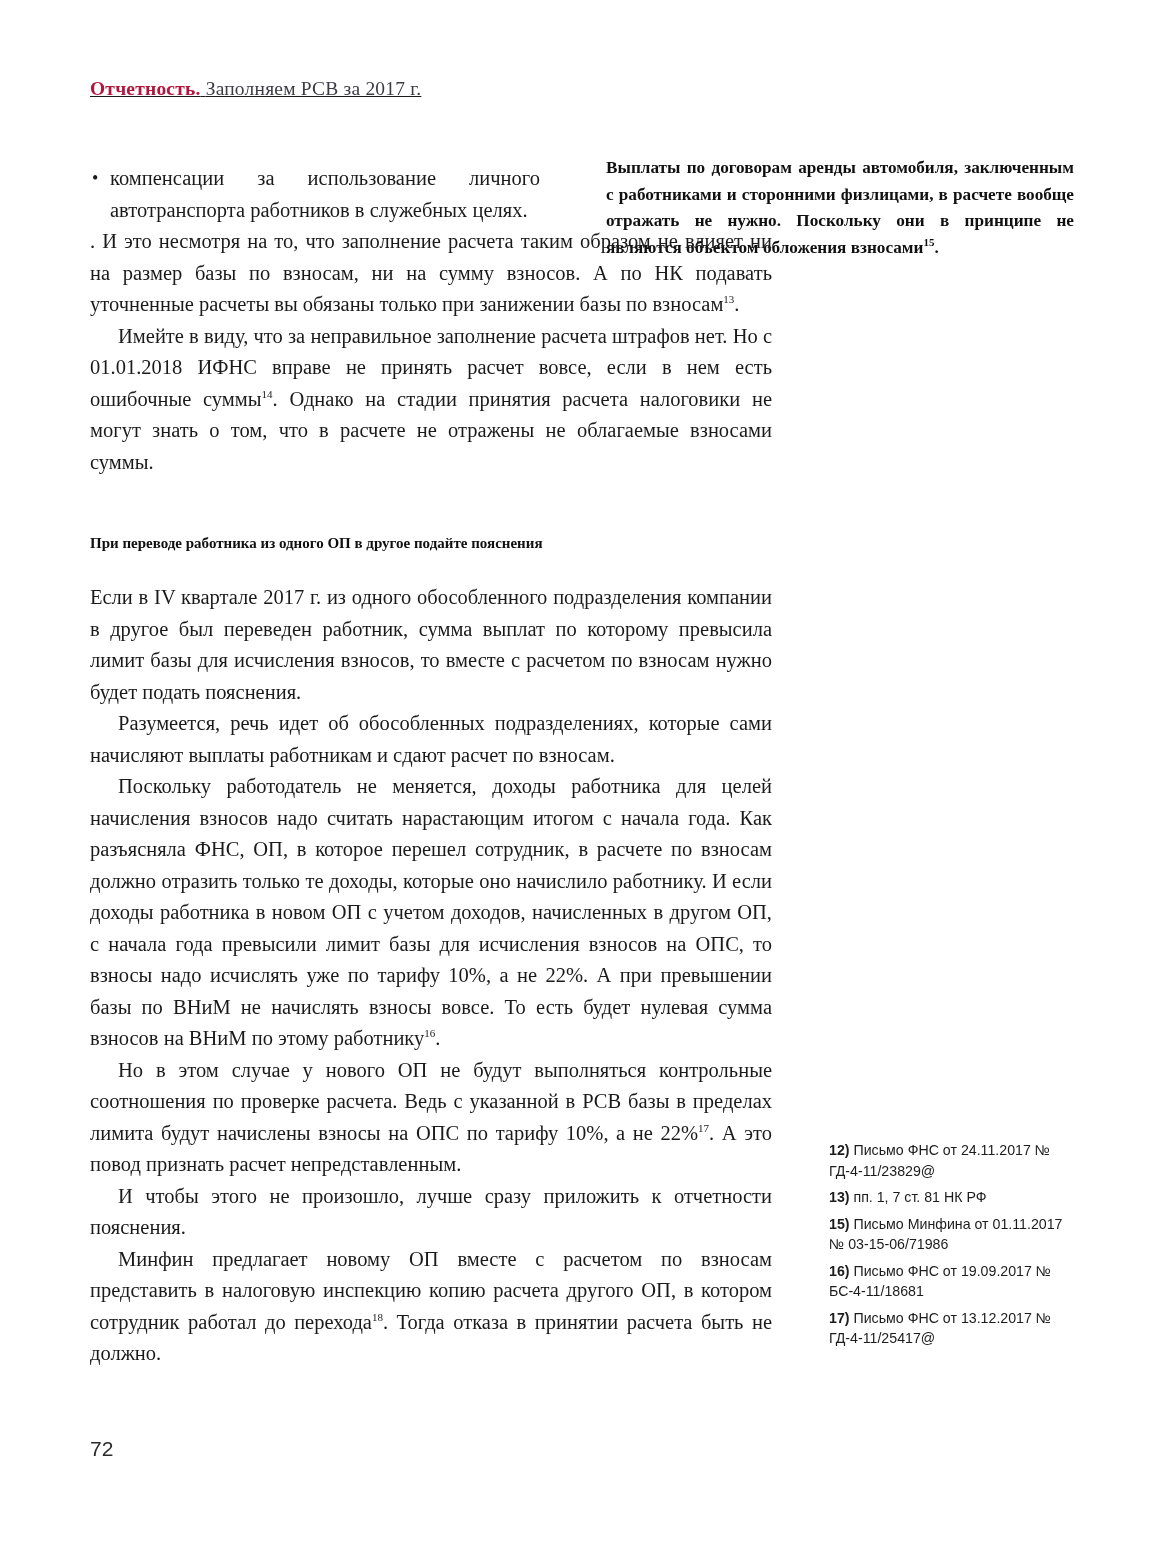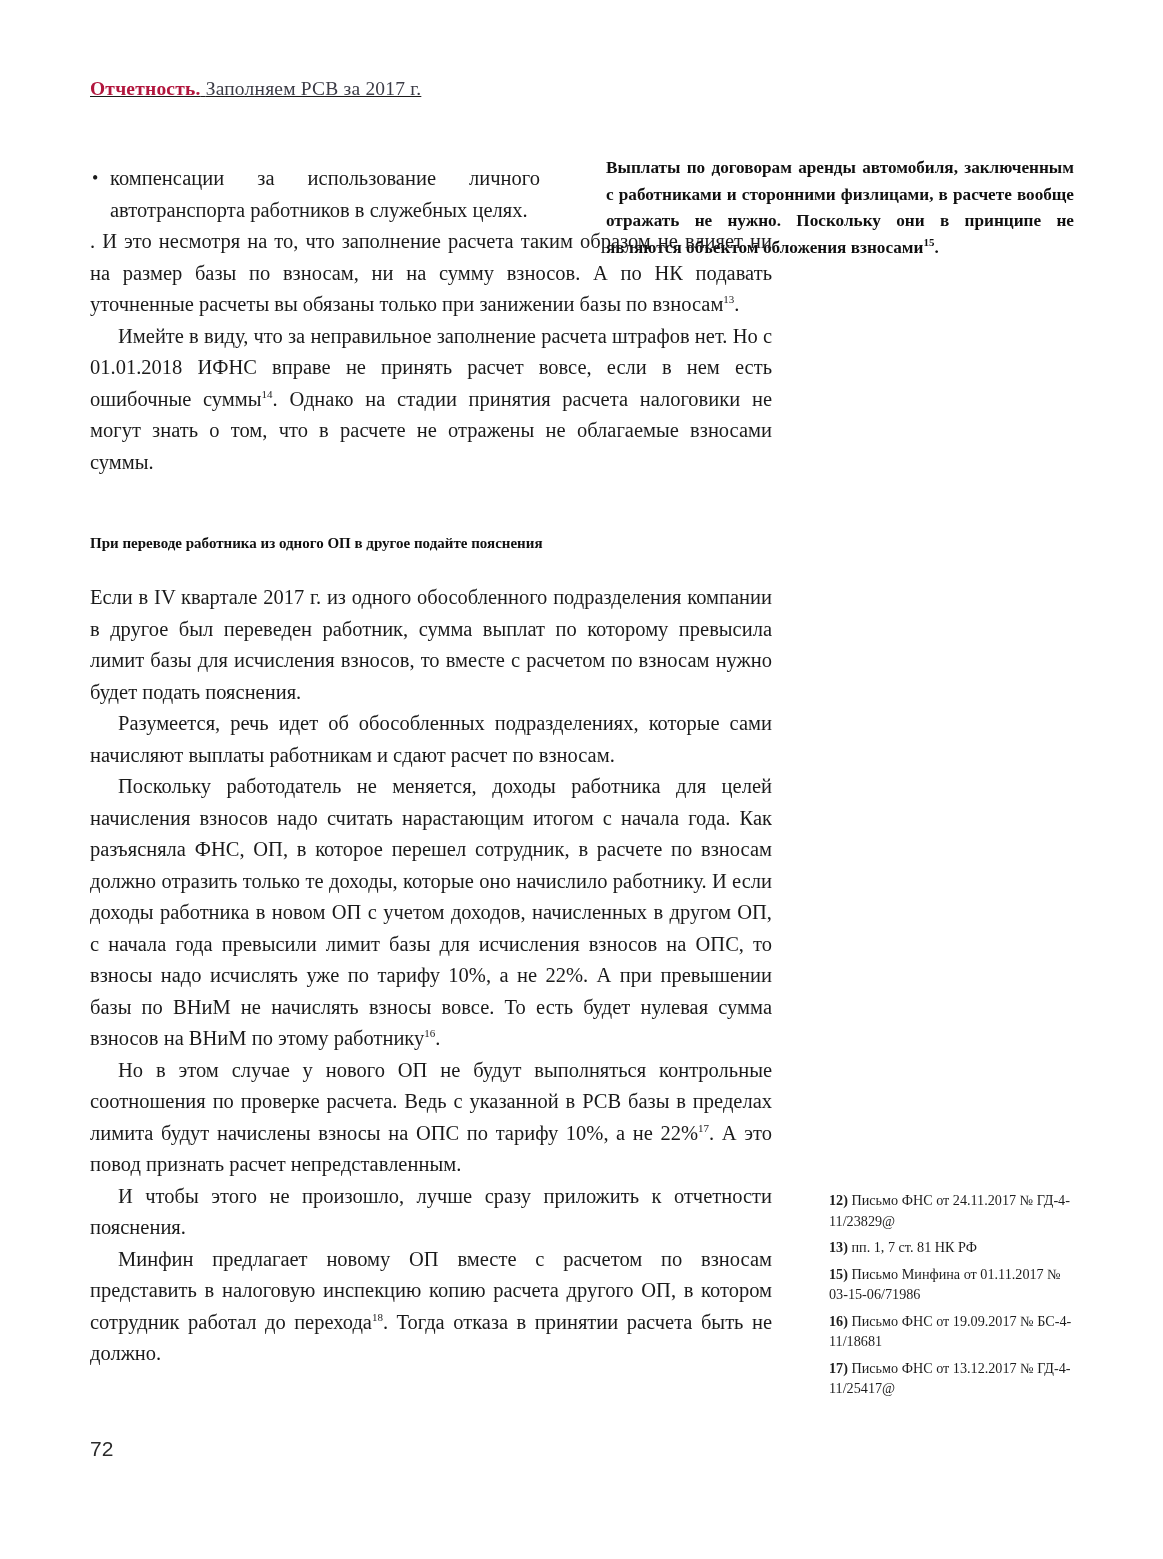--- a/index.html
+++ b/index.html
@@ -140,23 +140,23 @@
     line-height: 26.5px;
     text-align: justify;
     color: #101010;
     padding-left: 2px;
   }
 
   
   .footnotes {
     position: absolute;
     left: 829px;
-    top: 1190px;
+    top: 1140px;
     width: 250px;
-    font-family: Liberation Serif, serif;
+    font-family: Liberation Sans, sans-serif;
     font-size: 14.2px;
     line-height: 20.5px;
     color: #1c1c1c;
   }
   .footnotes .fn {
     margin-bottom: 6px;
   }
   .footnotes .fn b {
     font-weight: bold;
   }

